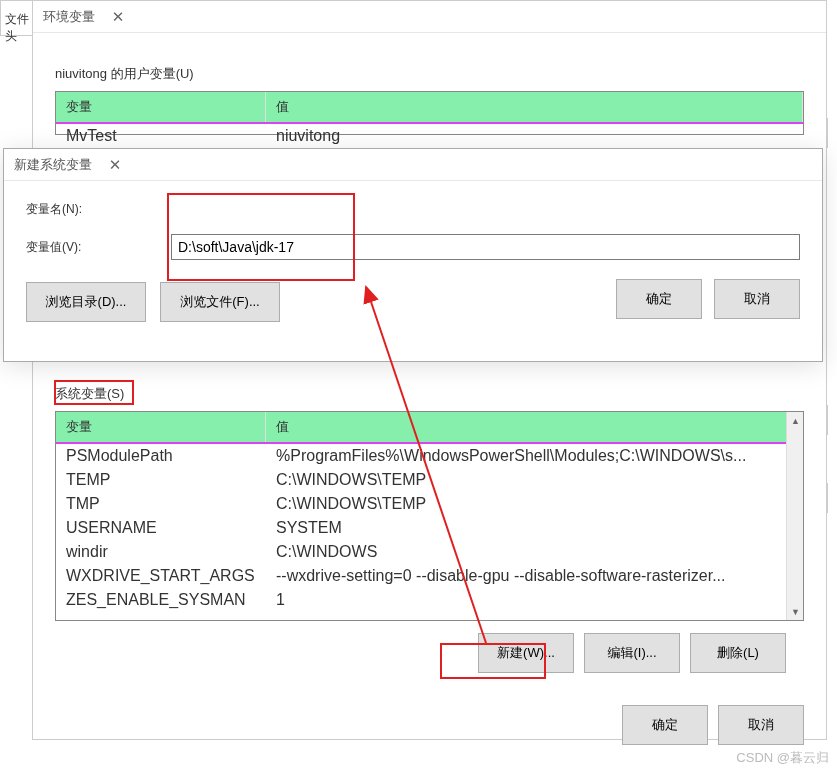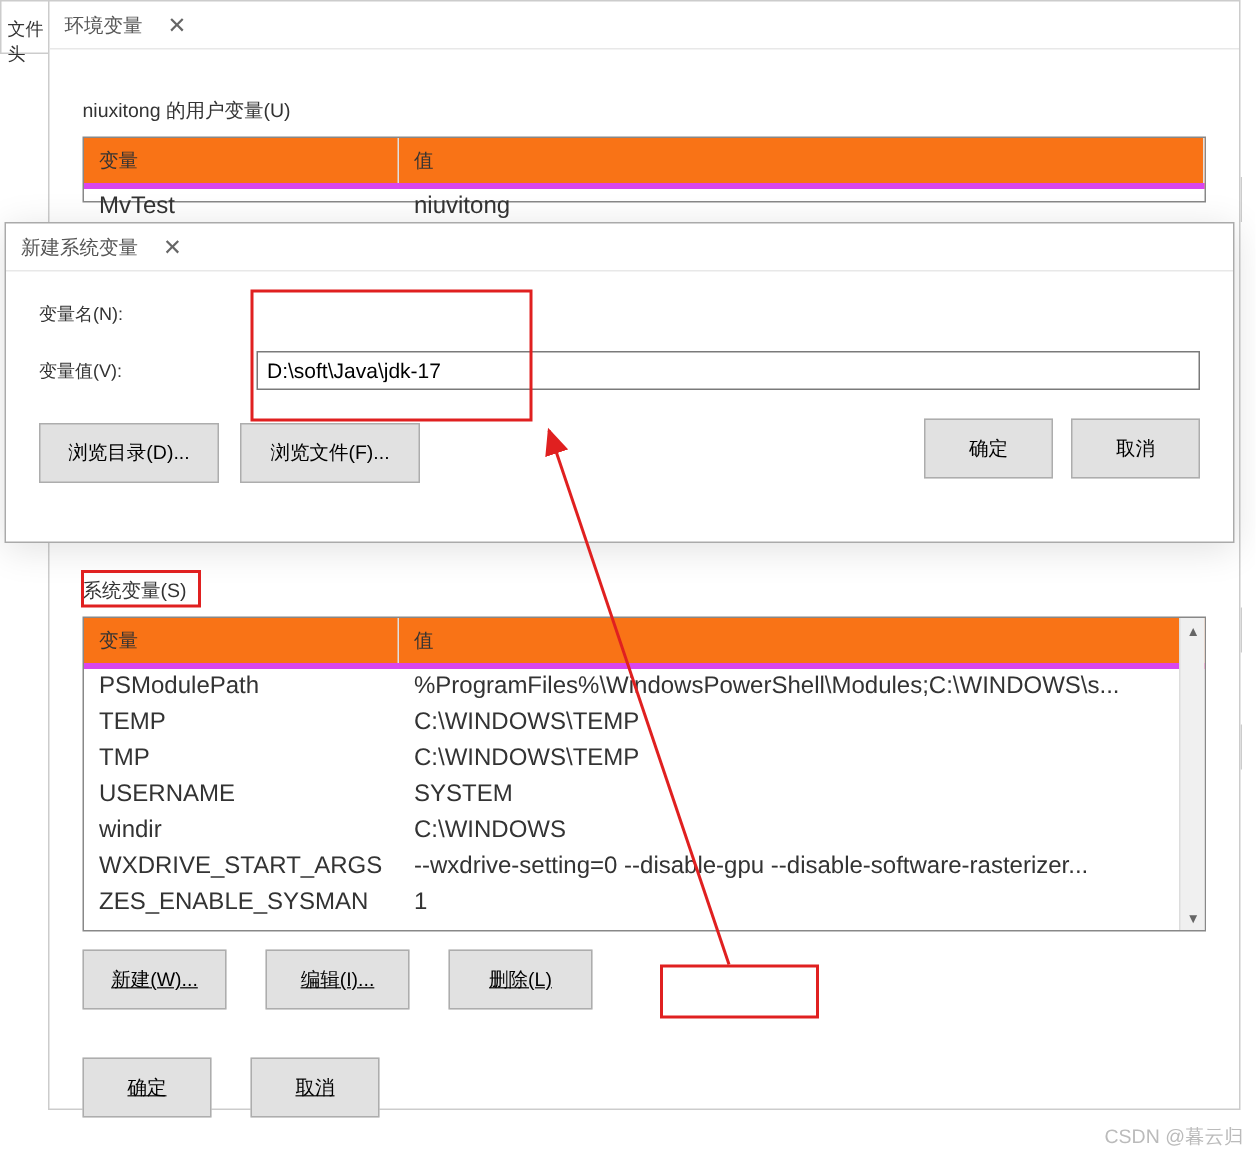--- a/index.html
+++ b/index.html
@@ -50,22 +50,22 @@
       color: #333;
       margin-bottom: 8px;
     }
     .var-table {
       border: 1px solid #888;
       background: #fff;
       position: relative;
     }
     .var-table-header {
       display: flex;
-      border-bottom: 4px solid #d946ef;
-      background: #f97316;
+      border-bottom: 2px solid #d946ef;
+      background: #86efac;
     }
     .var-table-header > div {
       padding: 6px 10px;
       font-size: 13px;
       border-right: 1px solid #e0e0e0;
     }
     .var-col1 { width: 210px; }
     .var-col2 { flex: 1; }
     .var-rows { }
     .var-row {
@@ -91,23 +91,23 @@
       width: 17px; height: 17px;
       display: flex; align-items: center; justify-content: center;
       font-size: 9px; color: #666;
       cursor: pointer;
     }
     .scroll-arrow.up { top: 0; }
     .scroll-arrow.down { bottom: 0; }
 
     .btn-row {
       display: flex;
-      gap: 26px;
+      justify-content: flex-end;
+      gap: 10px;
       margin-top: 12px;
-      text-decoration: underline;
     }
     .btn-row.right-side {
       padding-right: 18px;
     }
     .win-btn {
       width: 86px;
       height: 40px;
       background: #e1e1e1;
       border: 1px solid #adadad;
       font-size: 13px;
@@ -186,21 +186,21 @@
 <div class="dialog" style="top:0; left:0; width:34px; height:36px; border-right:1px solid #ccc;">
   <div style="position:absolute; top:10px; left:4px; font-size:12px;">文件头</div>
 </div>
 
 <div class="dialog env-dialog">
   <div class="titlebar">
     <span>环境变量</span>
     <div class="close">✕</div>
   </div>
   <div class="dialog-body">
-    <div class="fieldset-label" style="margin-top:14px;">niuxitong 的用户变量(U)</div>
+    <div class="fieldset-label" style="margin-top:14px;">niuvitong 的用户变量(U)</div>
     <div class="var-table" style="height:44px;">
       <div class="var-table-header">
         <div class="var-col1">变量</div>
         <div class="var-col2">值</div>
       </div>
       <div class="var-rows">
         <div class="var-row">
           <div class="var-col1">MvTest</div>
           <div class="var-col2">niuvitong</div>
         </div>

